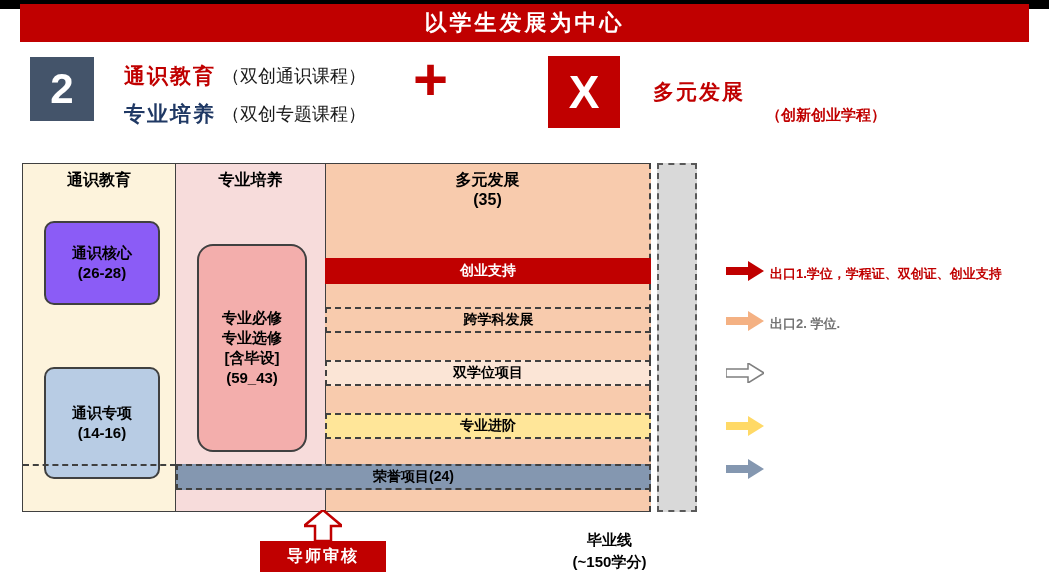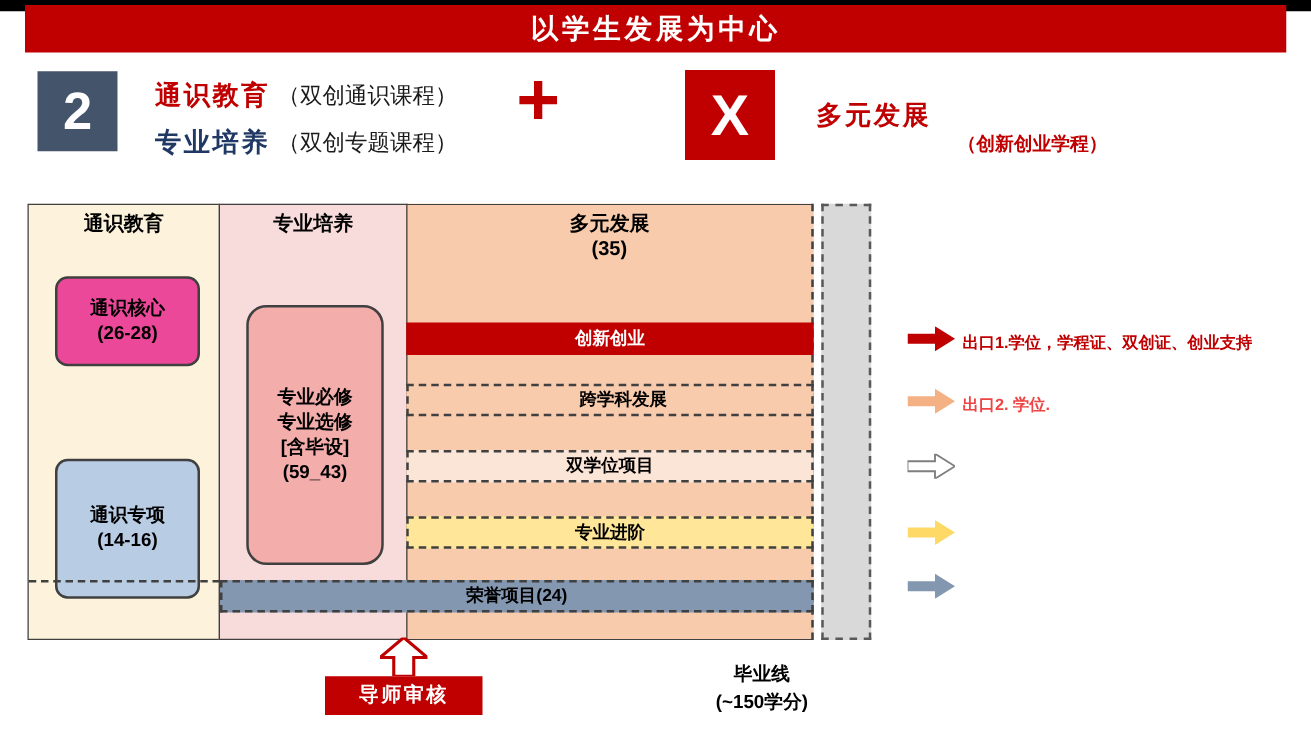--- a/index.html
+++ b/index.html
@@ -33,41 +33,41 @@
 
   .col { top:163px; height:349px; border:1px solid #404040; }
   .col1 { left:22px;  width:154px; background:#FDF3DC; }
   .col2 { left:175px; width:151px; background:#F7DCDB; }
   .col3 { left:325px; width:326px; background:#F8CBAD; border-right:2px dashed #404040; }
   .col-h { position:absolute; top:6px; left:0; right:0; text-align:center;
            font-weight:bold; font-size:16px; line-height:1.25; white-space:pre-line; }
 
   .dbox { border:2px solid #404040; display:flex; align-items:center; justify-content:center;
           text-align:center; font-weight:bold; font-size:15px; line-height:1.35; white-space:pre-line; }
-  .box-core       { left:44px;  top:221px; width:116px; height:72px;  background:#ec4899; border-radius:10px; z-index:2; }
+  .box-core       { left:44px;  top:221px; width:116px; height:84px;  background:#8b5cf6; border-radius:10px; z-index:2; }
   .box-special    { left:44px;  top:367px; width:116px; height:112px; background:#B8CCE4; border-radius:10px; z-index:2; }
   .box-foundation { left:119px; top:282px; width:107px; height:144px; background:#8FAADC; border-radius:14px; z-index:4; }
   .box-major      { left:197px; top:244px; width:110px; height:208px; background:#F3AEAC; border-radius:16px; z-index:3; }
 
   .row { height:26px; display:flex; align-items:center; justify-content:center;
          font-weight:bold; font-size:14px; z-index:2; }
   .row1 { left:325px; top:258px; width:326px; background:#C00000; color:#fff; }
   .row2 { left:325px; top:307px; width:326px; background:#F8CBAD; border:2px dashed #404040;padding-left:21px; }
   .row3 { left:325px; top:360px; width:326px; background:#FBE5D6; border:2px dashed #404040; }
   .row4 { left:325px; top:413px; width:326px; background:#FFE699; border:2px dashed #404040; }
   .row5 { left:176px; top:464px; width:475px; background:#8497B0; border:2px dashed #404040; z-index:5; }
   .hline { left:23px; top:464px; width:153px; height:0; border-top:2px dashed #404040; z-index:2; }
 
   .graybar { left:657px; top:163px; width:40px; height:349px; background:#D9D9D9; border:2px dashed #595959; }
 
   .exit-arrow { left:726px; width:38px; height:20px; }
   .ea1 { top:261px; } .ea2 { top:311px; } .ea3 { top:363px; } .ea4 { top:416px; } .ea5 { top:459px; }
   .exit-text { font-size:13px; font-weight:bold; white-space:nowrap; }
   .exit-text1 { left:770px; top:265px; color:#C00000; }
-  .exit-text2 { left:770px; top:315px; color:#ef4444; }
+  .exit-text2 { left:770px; top:315px; color:#737373; }
 
   .up-arrow { left:304px; top:510px; width:38px; height:31px; }
   .mentor { left:260px; top:541px; width:126px; height:31px; background:#C00000; color:#fff;
             font-size:16px; font-weight:bold; letter-spacing:2px;
             display:flex; align-items:center; justify-content:center; }
   .bottom-label { top:529px; width:115px; text-align:center; font-weight:bold; font-size:15px; line-height:1.45; }
   .grad { left:552px; }
   .free { left:670px; }
 </style>
 </head>
@@ -105,21 +105,21 @@
 
   <div class="abs dbox box-core pre">通识核心
 (26-28)</div>
   <div class="abs dbox box-special pre">通识专项
 (14-16)</div>
   <div class="abs dbox box-major pre">专业必修
 专业选修
 [含毕设]
 (59_43)</div>
 
-  <div class="abs row row1">创新创业</div>
+  <div class="abs row row1">创业支持</div>
   <div class="abs row row2">跨学科发展</div>
   <div class="abs row row3">双学位项目</div>
   <div class="abs row row4">专业进阶</div>
   <div class="abs row row5">荣誉项目(24)</div>
   <div class="abs hline"></div>
 
   <div class="abs graybar"></div>
 
   <svg class="abs exit-arrow ea1" viewBox="0 0 38 20">
     <polygon points="0,6 22,6 22,0 38,10 22,20 22,14 0,14" stroke-width="1.5" fill="#C00000" stroke="none"></polygon>

